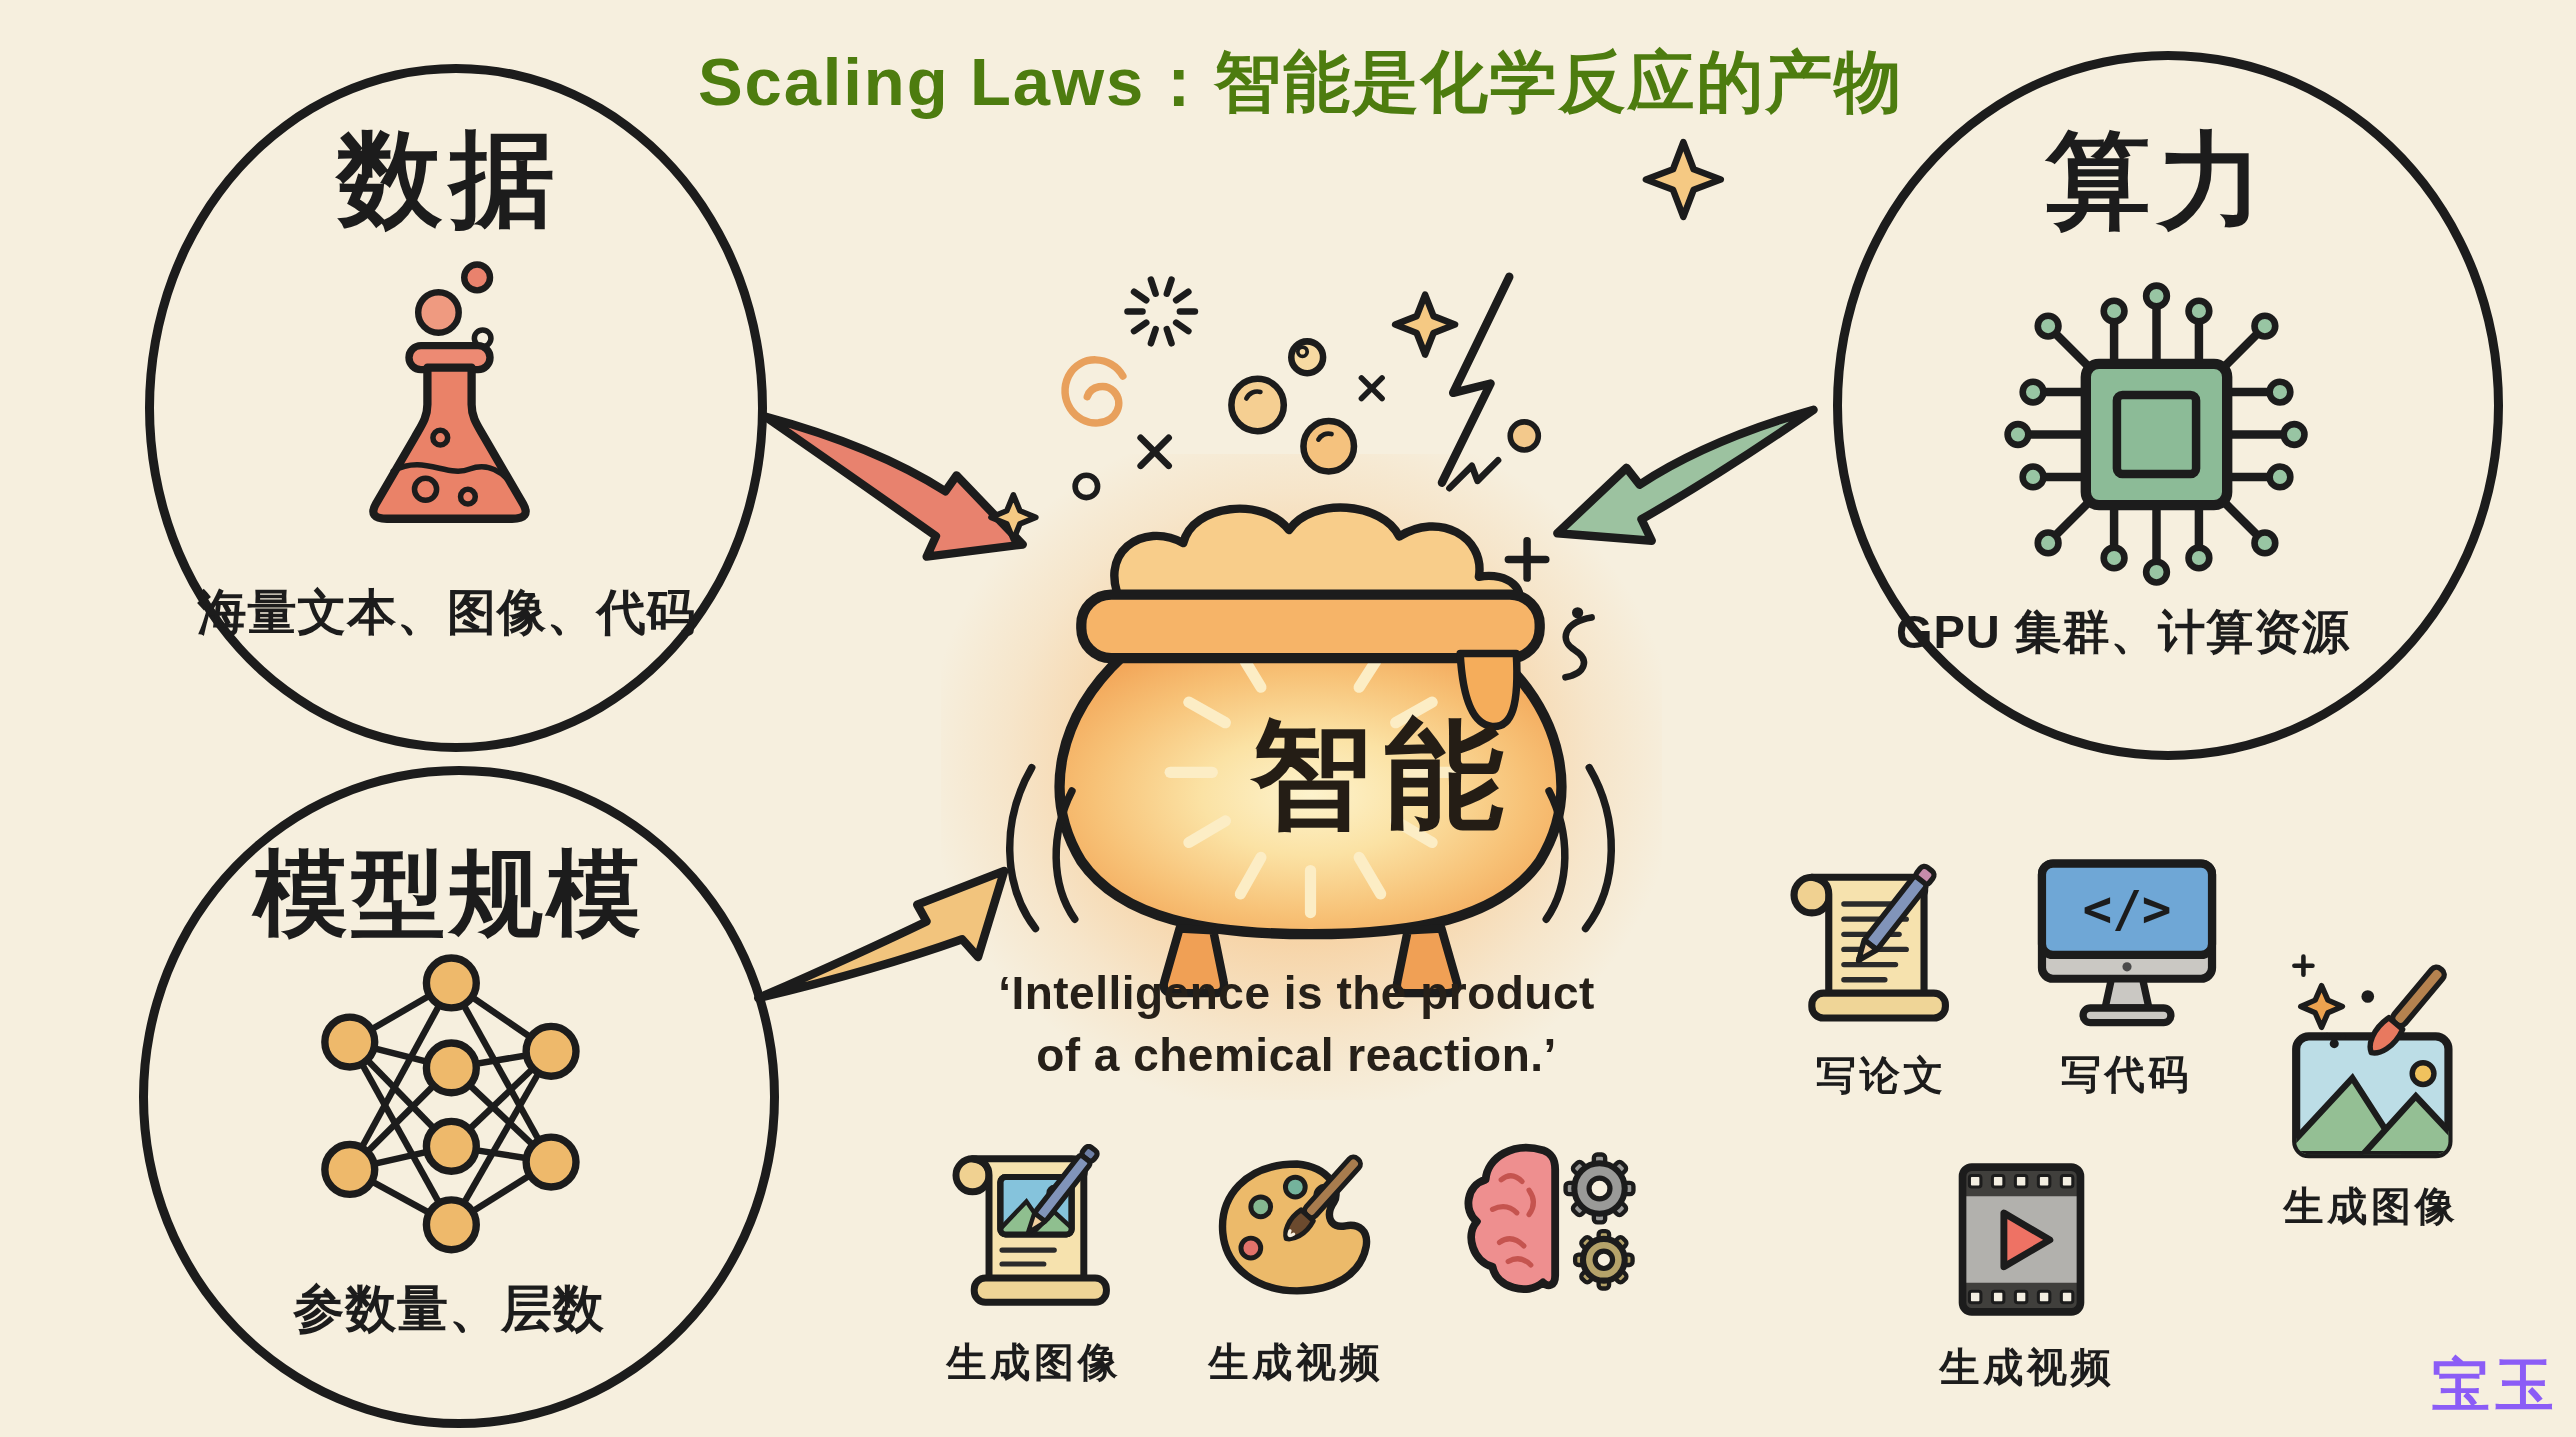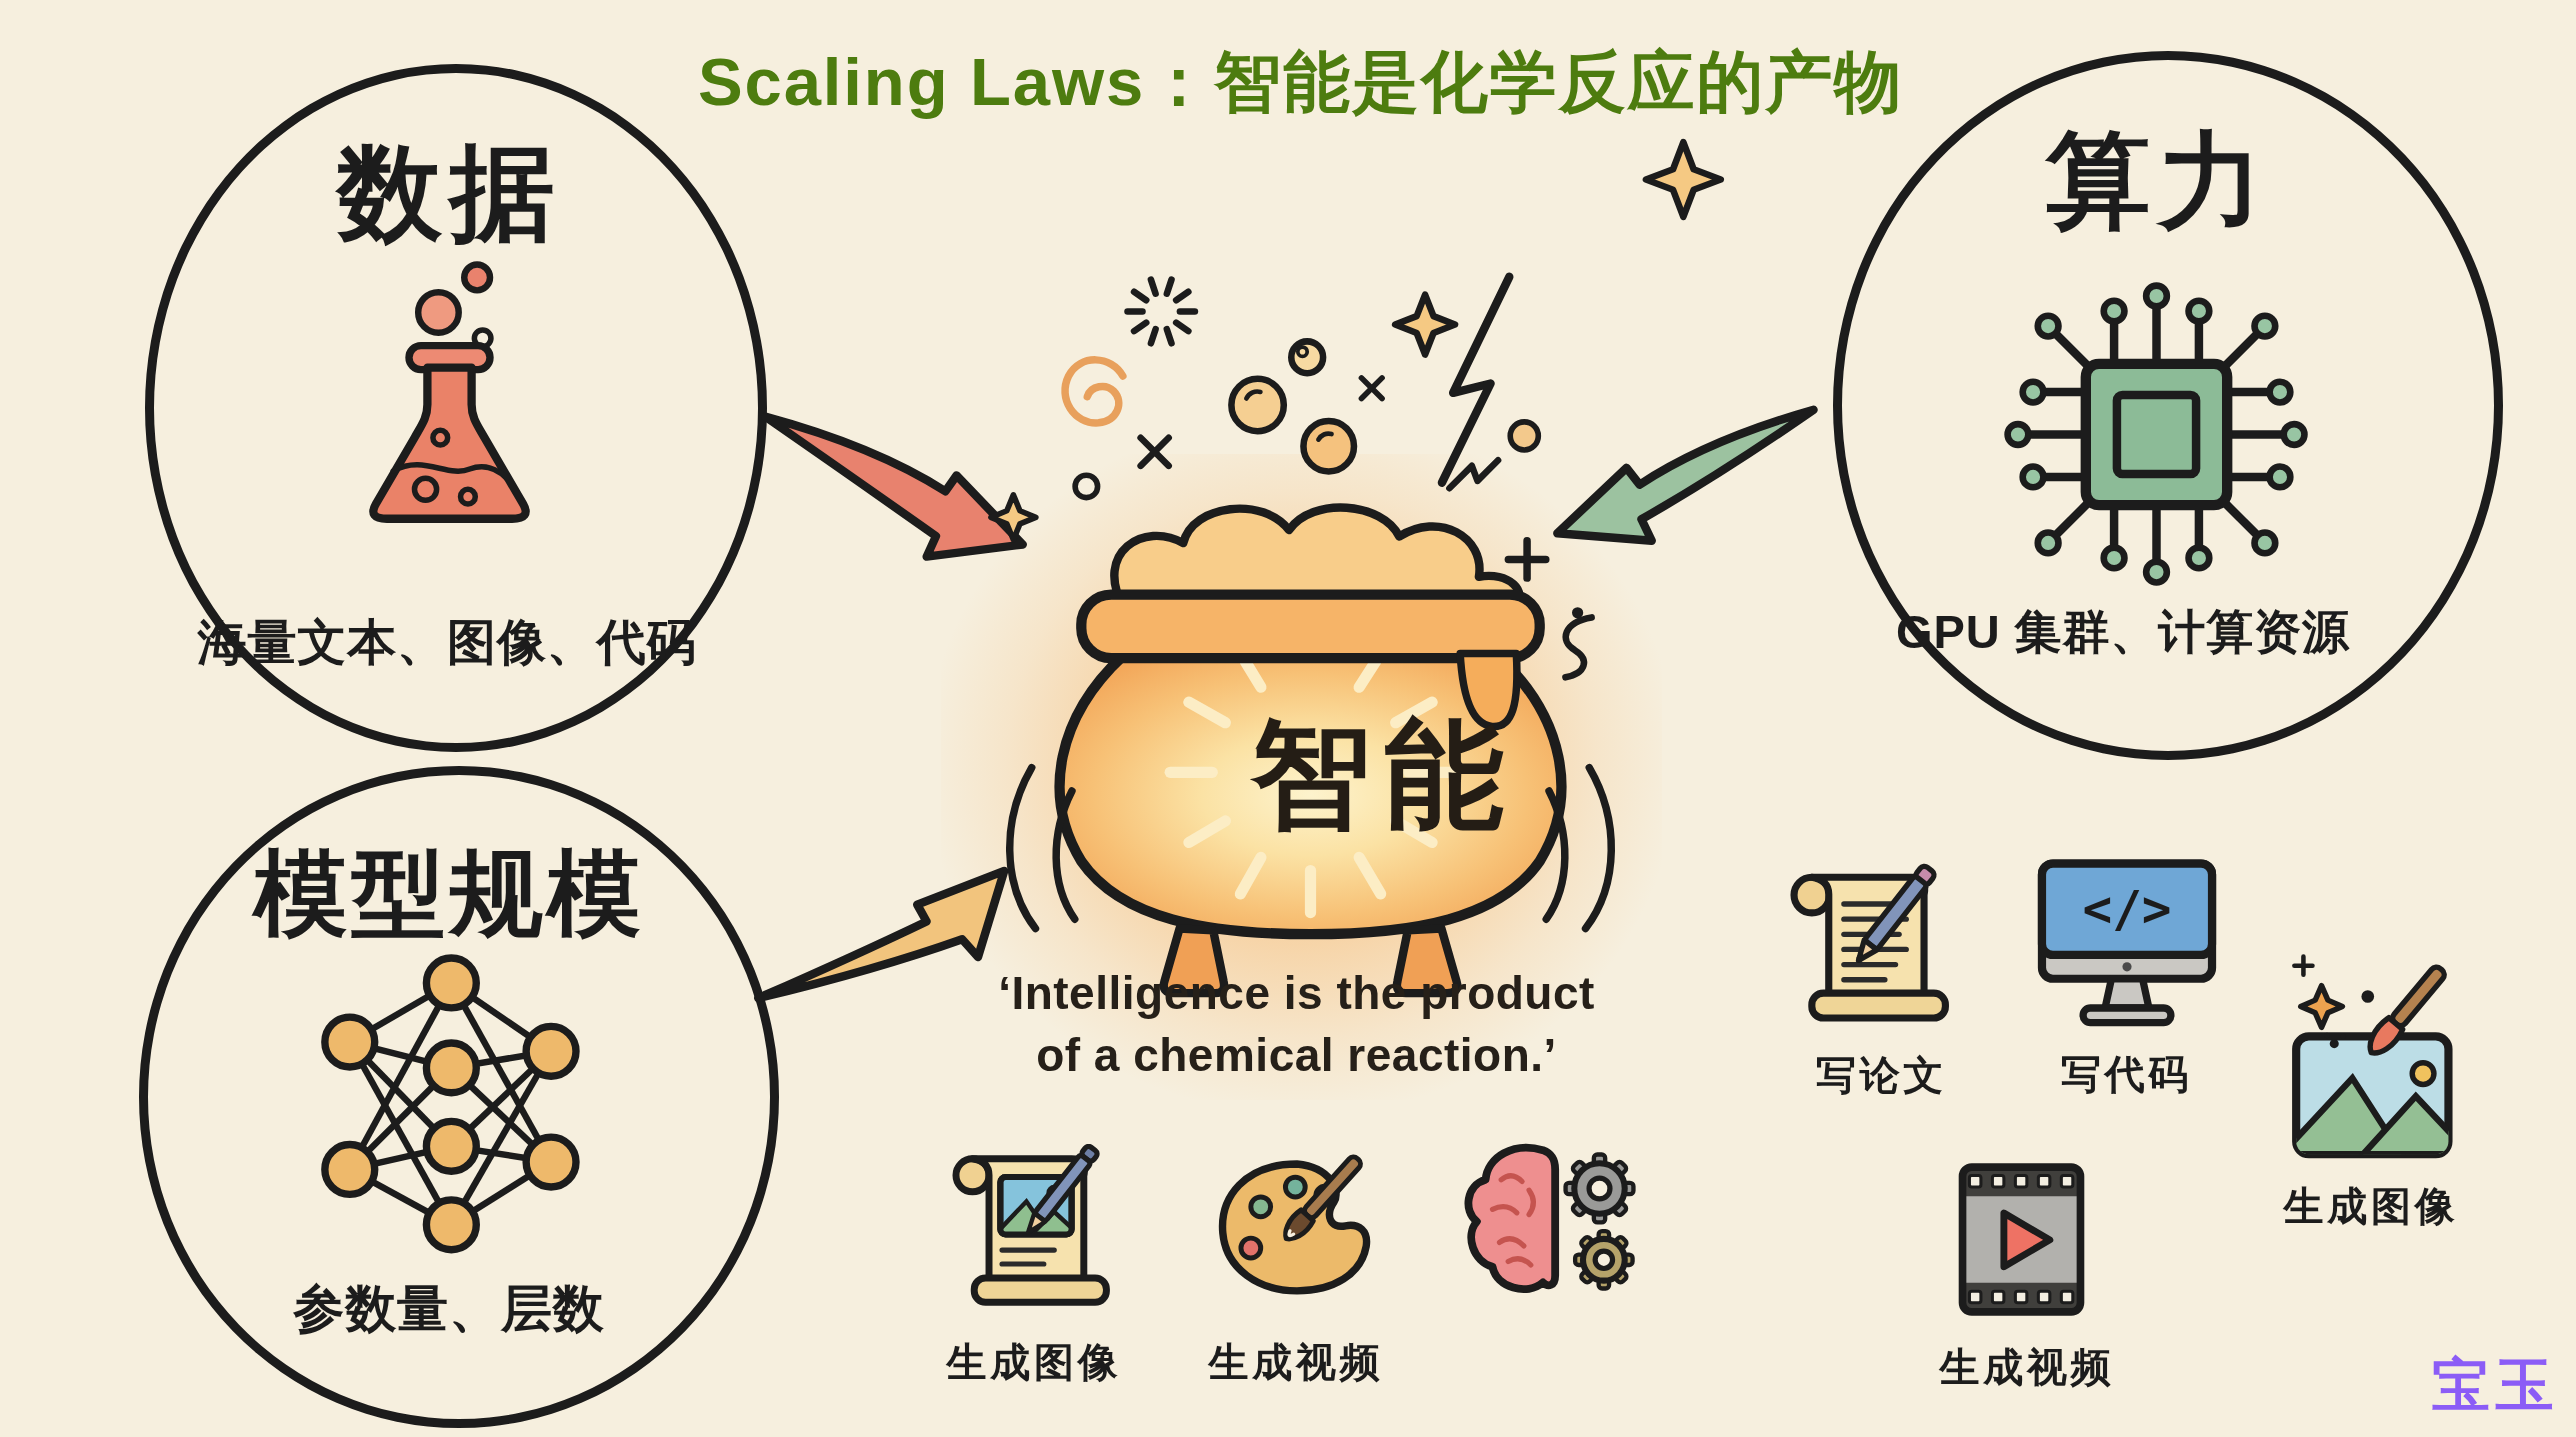--- a/index.html
+++ b/index.html
@@ -30,33 +30,33 @@
 </head>
 <body>
 
 <div class="canvas">
 
   <div class="abs ctr title" style="left:417px;top:37px;width:1767px;">Scaling Laws：智能是化学反应的产物</div>
 
   <div class="abs glow" style="left:941px;top:454px;width:721px;height:646px;"></div>
 
   <div class="abs factor-circle" style="left:145px;top:64px;width:604px;height:670px;"></div>
-  <div class="abs ctr factor-heading" style="left:192px;top:124px;width:515px;">数据</div>
+  <div class="abs ctr factor-heading" style="left:192px;top:110px;width:515px;">数据</div>
   <svg class="abs" style="left:339px;top:255px;" width="221" height="277" viewBox="0 0 240 300">
     <circle cx="108" cy="62" r="22" fill="#ef9a80" stroke="#1c1c1c" stroke-width="7"></circle>
     <circle cx="150" cy="24" r="14" fill="#e9826d" stroke="#1c1c1c" stroke-width="7"></circle>
     <circle cx="156" cy="90" r="9" fill="#f6efde" stroke="#1c1c1c" stroke-width="6"></circle>
     <rect x="76" y="98" width="88" height="26" rx="13" fill="#ed8a73" stroke="#1c1c1c" stroke-width="8"></rect>
     <path d="M96 122 L96 162 C96 176 90 184 82 198 L40 270 Q31 286 52 286 L188 286 Q209 286 200 270 L158 198 C150 184 144 176 144 162 L144 122 Z" fill="#ea8268" stroke="#1c1c1c" stroke-width="9" stroke-linejoin="round"></path>
     <path d="M59 234 C92 216 118 242 142 232 C158 226 172 232 182 242" fill="none" stroke="#1c1c1c" stroke-width="6" stroke-linecap="round"></path>
     <circle cx="110" cy="198" r="8" fill="#ea8268" stroke="#1c1c1c" stroke-width="6"></circle>
     <circle cx="94" cy="254" r="12" fill="#ea8268" stroke="#1c1c1c" stroke-width="6"></circle>
     <circle cx="140" cy="262" r="8" fill="#ea8268" stroke="#1c1c1c" stroke-width="6"></circle>
   </svg>
-  <div class="abs ctr factor-caption" style="left:157px;top:610px;width:580px;">海量文本、图像、代码</div>
+  <div class="abs ctr factor-caption" style="left:157px;top:580px;width:580px;">海量文本、图像、代码</div>
 
   <div class="abs factor-circle" style="left:1833px;top:51px;width:652px;height:691px;"></div>
   <div class="abs ctr factor-heading" style="left:1924px;top:112px;width:468px;">算力</div>
   <svg class="abs" style="left:2001px;top:279px;" width="311" height="311" viewBox="0 0 330 330">
     <g stroke="#1c1c1c" stroke-width="9">
       <line x1="120" y1="90" x2="120" y2="42"></line>
         <line x1="165" y1="90" x2="165" y2="26"></line>
         <line x1="210" y1="90" x2="210" y2="42"></line>
       <line x1="120" y1="240" x2="120" y2="288"></line>
         <line x1="165" y1="240" x2="165" y2="304"></line>

